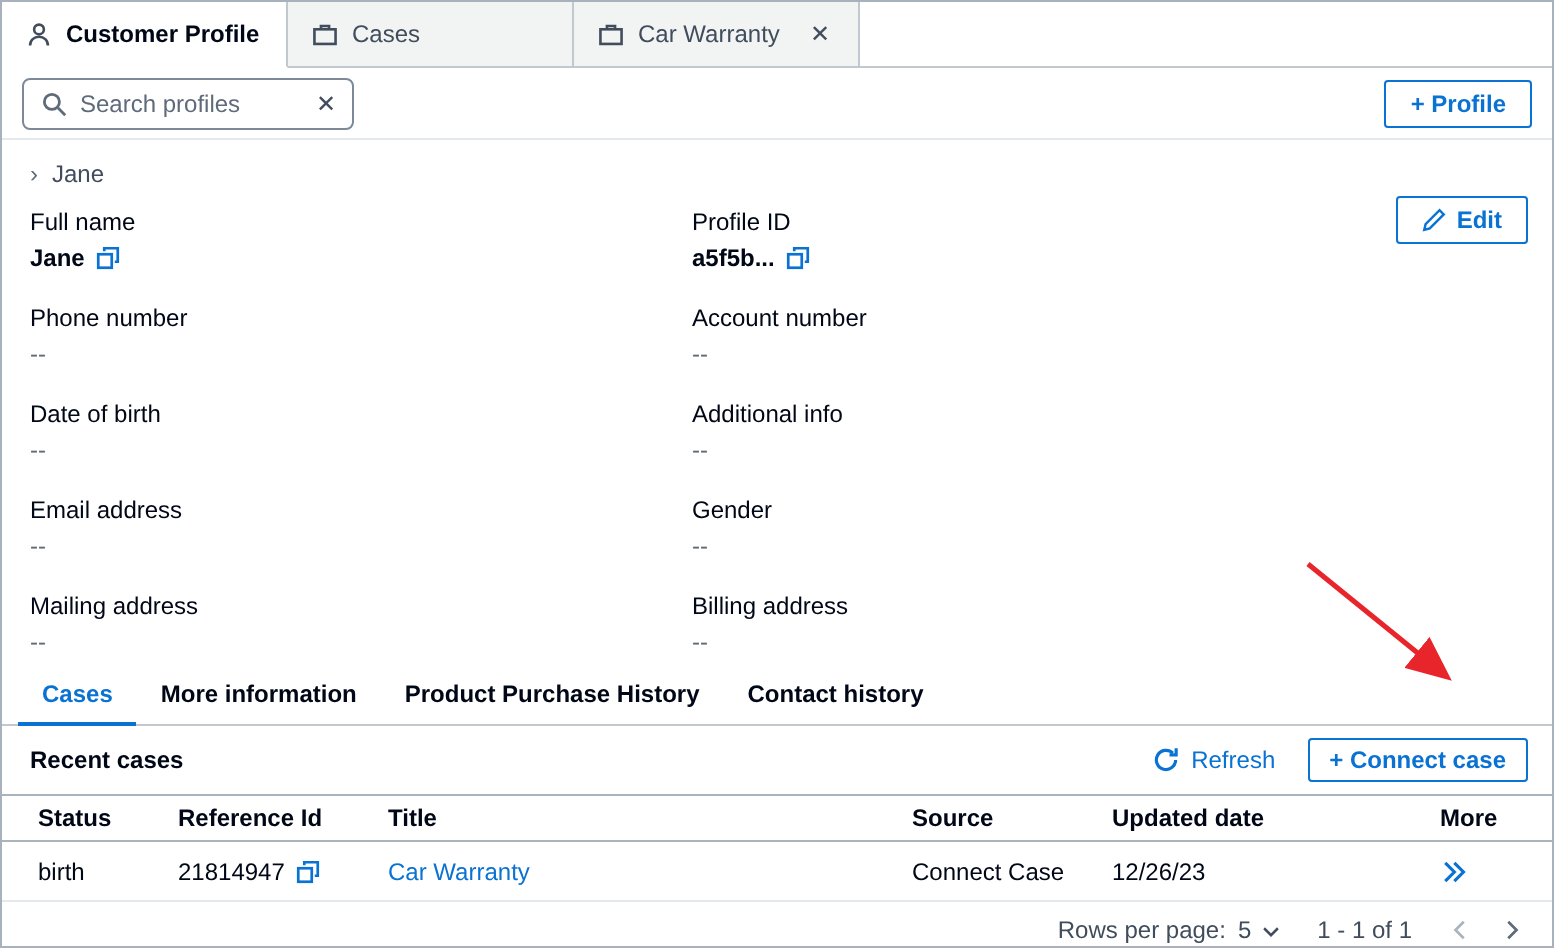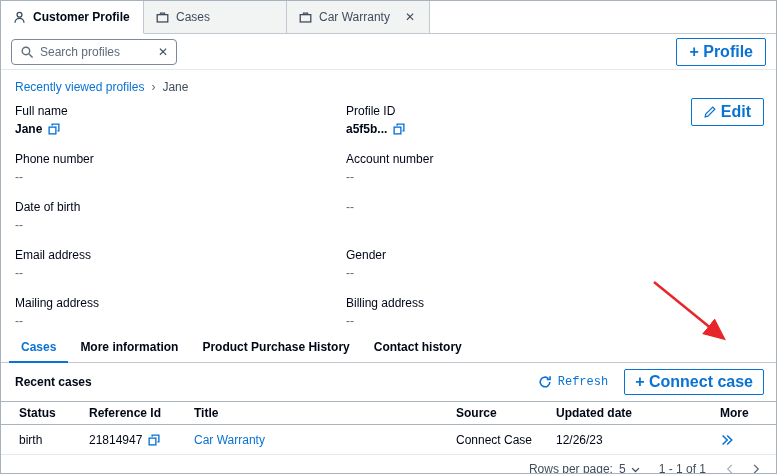--- a/index.html
+++ b/index.html
@@ -19,21 +19,21 @@
   
   .toolbar { display:flex; align-items:center; height:36px; padding:0 10px; border-bottom:1px solid #e4e9ed; }
   .searchbox { width:166px; height:26px; border:1px solid #7d8998; border-radius:4px;
                display:flex; align-items:center; gap:6px; padding:0 8px; background:#fff; }
   .searchbox input { border:none; outline:none; flex:1; min-width:0; font-size:12px; color:#414d5c;
                      font-family:Liberation Sans, sans-serif; background:transparent; }
   .searchbox input::placeholder { color:#5f6b7a; }
   .clear-x { color:#414d5c; cursor:pointer; font-size:12px; }
   .flex-spacer { flex:1; }
   .btn-outline { display:inline-flex; align-items:center; gap:5px; border:1.5px solid #0972d3; color:#0972d3;
-                 background:#fff; font-weight:bold; font-size:16px; padding:4px 12px; border-radius:2px;
+                 background:#fff; font-weight:bold; font-size:12px; padding:4px 12px; border-radius:2px;
                  cursor:pointer; font-family:inherit; white-space:nowrap; }
 
   
   .breadcrumb { display:flex; align-items:center; gap:7px; padding:10px 14px 2px; }
   .crumb-link { color:#0972d3; cursor:pointer; }
   .crumb-sep { color:#5f6b7a; }
   .crumb-current { color:#414d5c; }
 
   
   .profile { position:relative; padding:8px 14px 0; }
@@ -45,21 +45,21 @@
   .copy-icon { display:inline-flex; cursor:pointer; }
 
   
   .detail-tabs { display:flex; margin-top:4px; border-bottom:1px solid #c1c8d0; padding:0 8px; }
   .dtab { padding:8px 12px 7px; font-weight:bold; color:#000716; cursor:pointer; border-bottom:2px solid transparent; margin-bottom:-1px; }
   .dtab.active { color:#0972d3; border-bottom-color:#0972d3; }
 
   
   .cases-toolbar { display:flex; align-items:center; padding:6px 12px; }
   .cases-title { font-weight:bold; margin-left:2px; }
-  .refresh-btn { display:inline-flex; align-items:center; gap:6px; color:#0972d3; cursor:pointer; margin-right:16px; background:none; border:none; font-family:Liberation Mono, monospace; font-size:12px; }
+  .refresh-btn { display:inline-flex; align-items:center; gap:6px; color:#0972d3; cursor:pointer; margin-right:16px; background:none; border:none; font-family:Liberation Sans, sans-serif; font-size:12px; }
   .connect-btn { padding:3px 10px; }
 
   
   .case-table { border-top:1px solid #aab4bd; }
   .thead, .trow { display:grid; grid-template-columns:70px 105px 262px 100px 164px 1fr; padding:0 18px; align-items:center; }
   .thead { height:23px; border-bottom:1px solid #aab4bd; font-weight:bold; color:#000716; }
   .trow { height:30px; border-bottom:1px solid #e4e9ed; }
   .cell-link { color:#0972d3; cursor:pointer; }
   .cell-flex { display:flex; align-items:center; gap:6px; }
   .more-icon { display:inline-flex; cursor:pointer; }
@@ -121,21 +121,20 @@
           </svg>
       </span>
       <input type="text" placeholder="Search profiles" style="">
       <span class="clear-x">✕</span>
     </div>
     <div class="flex-spacer"></div>
     <button class="btn-outline">+ Profile</button>
   </div>
 
   <div class="breadcrumb">
-    <span class="crumb-link">Recently viewed profiles</span>
     <span class="crumb-sep">›</span>
     <span class="crumb-current">Jane</span>
   </div>
 
   <div class="profile">
     <button class="btn-outline edit-btn">
       <span>
         <svg viewBox="0 0 16 16" width="12" height="12">
             <path d="M1.5 14.5l.9-3.7 9.3-9.3 2.8 2.8-9.3 9.3-3.7.9z" fill="none" stroke="#0972d3" stroke-width="1.6"></path>
           </svg>
@@ -174,20 +173,21 @@
       </div>
       <div class="field">
         <div class="field-label">Account number</div>
         <div class="field-value">--</div>
       </div>
       <div class="field">
         <div class="field-label">Date of birth</div>
         <div class="field-value">--</div>
       </div>
       <div class="field">
+        <div class="field-label">Additional info</div>
         <div class="field-value">--</div>
       </div>
       <div class="field">
         <div class="field-label">Email address</div>
         <div class="field-value">--</div>
       </div>
       <div class="field">
         <div class="field-label">Gender</div>
         <div class="field-value">--</div>
       </div>

